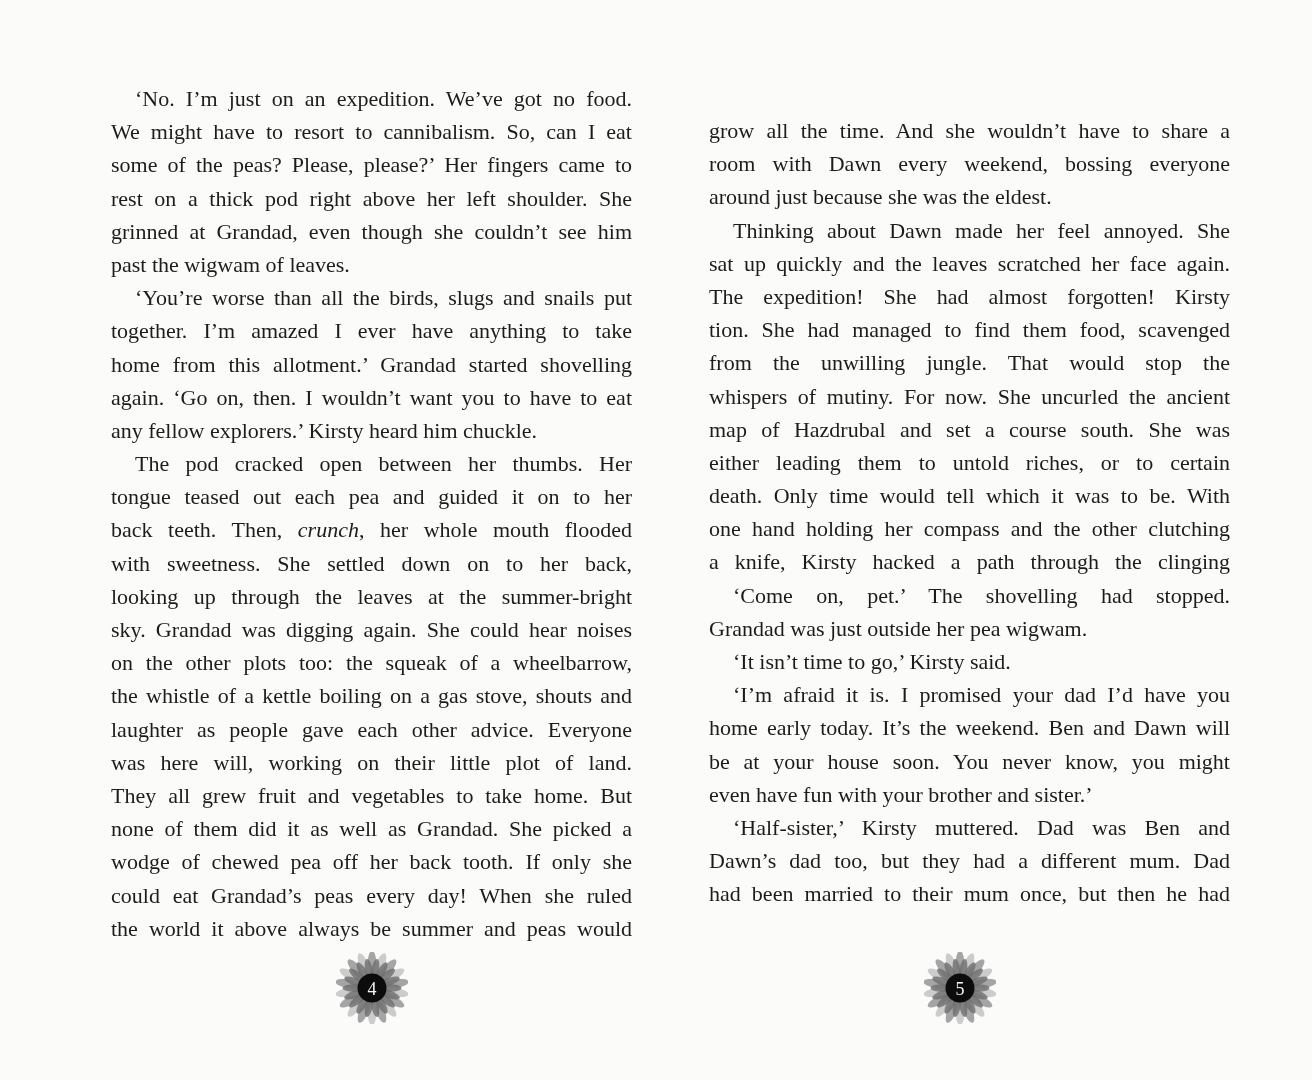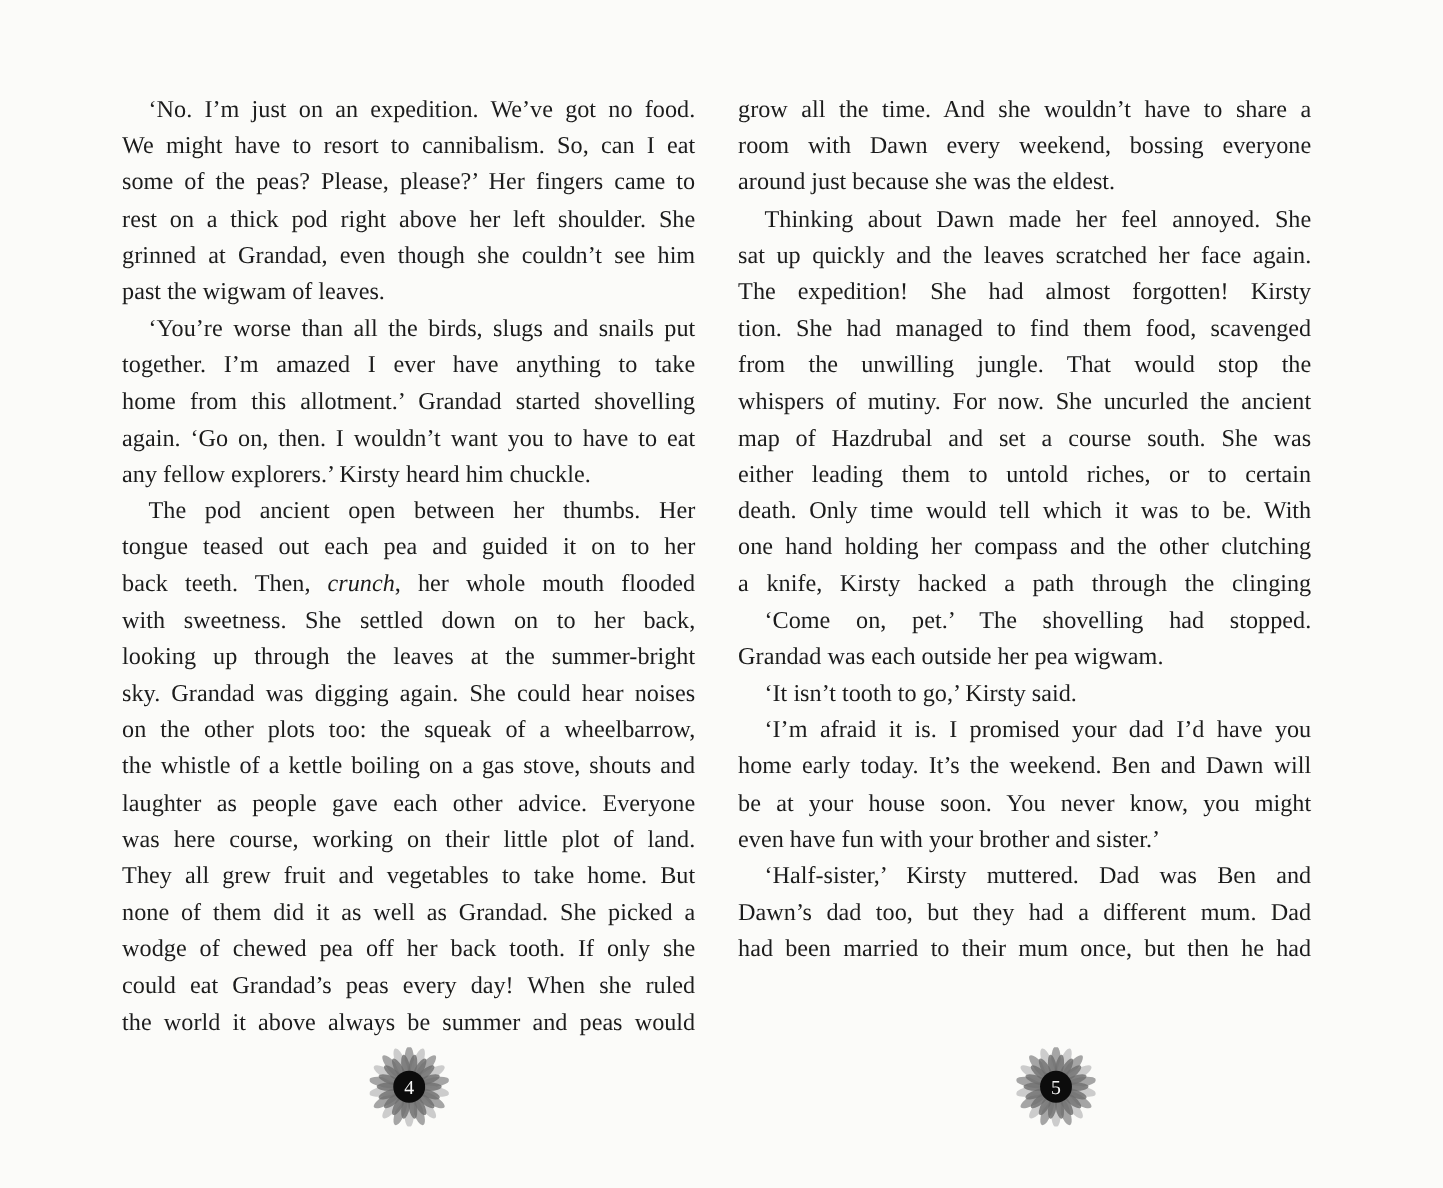--- a/index.html
+++ b/index.html
@@ -13,21 +13,21 @@
     overflow: hidden;
   }
   .scan { position: absolute; inset: 0; padding-left: 44px; }
   .text-col {
     position: absolute;
     top: 82px;
     width: 521px;
     font-size: 22px;
   }
   #col-left  { left: 111px; }
-  #col-right { left: 671px; }
+  #col-right { left: 709px; margin-top: 32px; }
   .line {
     height: 33.2px;
     line-height: 33.2px;
     text-align: justify;
     text-align-last: justify;
     white-space: normal;
   }
   .line.flush { text-align-last: left; }
   .line.ind   { text-indent: 24px; }
   .line i     { }
@@ -56,30 +56,30 @@
         <div class="line"><span>We might have to resort to cannibalism. So, can I eat</span></div>
         <div class="line"><span>some of the peas? Please, please?’ Her fingers came to</span></div>
         <div class="line"><span>rest on a thick pod right above her left shoulder. She</span></div>
         <div class="line"><span>grinned at Grandad, even though she couldn’t see him</span></div>
         <div class="line flush"><span>past the wigwam of leaves.</span></div>
         <div class="line ind"><span>‘You’re worse than all the birds, slugs and snails put</span></div>
         <div class="line"><span>together. I’m amazed I ever have anything to take</span></div>
         <div class="line"><span>home from this allotment.’ Grandad started shovelling</span></div>
         <div class="line"><span>again. ‘Go on, then. I wouldn’t want you to have to eat</span></div>
         <div class="line flush"><span>any fellow explorers.’ Kirsty heard him chuckle.</span></div>
-        <div class="line ind"><span>The pod ancient open between her thumbs. Her</span></div>
+        <div class="line ind"><span>The pod cracked open between her thumbs. Her</span></div>
         <div class="line"><span>tongue teased out each pea and guided it on to her</span></div>
         <div class="line"><span>back teeth. Then, </span><i>crunch</i><span>, her whole mouth flooded</span></div>
         <div class="line"><span>with sweetness. She settled down on to her back,</span></div>
         <div class="line"><span>looking up through the leaves at the summer-bright</span></div>
         <div class="line"><span>sky. Grandad was digging again. She could hear noises</span></div>
         <div class="line"><span>on the other plots too: the squeak of a wheelbarrow,</span></div>
         <div class="line"><span>the whistle of a kettle boiling on a gas stove, shouts and</span></div>
         <div class="line"><span>laughter as people gave each other advice. Everyone</span></div>
-        <div class="line"><span>was here course, working on their little plot of land.</span></div>
+        <div class="line"><span>was here will, working on their little plot of land.</span></div>
         <div class="line"><span>They all grew fruit and vegetables to take home. But</span></div>
         <div class="line"><span>none of them did it as well as Grandad. She picked a</span></div>
         <div class="line"><span>wodge of chewed pea off her back tooth. If only she</span></div>
         <div class="line"><span>could eat Grandad’s peas every day! When she ruled</span></div>
         <div class="line"><span>the world it above always be summer and peas would</span></div>
       </div>
     <div class="ornament" id="orn-left">
       <svg viewBox="0 0 72 72">
         <g class="petals">
             <ellipse cx="36" cy="13.5" rx="4.6" ry="14.5" fill="#9b9b9b" opacity="0.9" transform="rotate(0 36 36)"></ellipse>
@@ -135,22 +135,22 @@
         <div class="line"><span>The expedition! She had almost forgotten! Kirsty</span></div>
         <div class="line"><span>tion. She had managed to find them food, scavenged</span></div>
         <div class="line"><span>from the unwilling jungle. That would stop the</span></div>
         <div class="line"><span>whispers of mutiny. For now. She uncurled the ancient</span></div>
         <div class="line"><span>map of Hazdrubal and set a course south. She was</span></div>
         <div class="line"><span>either leading them to untold riches, or to certain</span></div>
         <div class="line"><span>death. Only time would tell which it was to be. With</span></div>
         <div class="line"><span>one hand holding her compass and the other clutching</span></div>
         <div class="line"><span>a knife, Kirsty hacked a path through the clinging</span></div>
         <div class="line ind"><span>‘Come on, pet.’ The shovelling had stopped.</span></div>
-        <div class="line flush"><span>Grandad was each outside her pea wigwam.</span></div>
-        <div class="line ind flush"><span>‘It isn’t tooth to go,’ Kirsty said.</span></div>
+        <div class="line flush"><span>Grandad was just outside her pea wigwam.</span></div>
+        <div class="line ind flush"><span>‘It isn’t time to go,’ Kirsty said.</span></div>
         <div class="line ind"><span>‘I’m afraid it is. I promised your dad I’d have you</span></div>
         <div class="line"><span>home early today. It’s the weekend. Ben and Dawn will</span></div>
         <div class="line"><span>be at your house soon. You never know, you might</span></div>
         <div class="line flush"><span>even have fun with your brother and sister.’</span></div>
         <div class="line ind"><span>‘Half-sister,’ Kirsty muttered. Dad was Ben and</span></div>
         <div class="line"><span>Dawn’s dad too, but they had a different mum. Dad</span></div>
         <div class="line"><span>had been married to their mum once, but then he had</span></div>
       </div>
     <div class="ornament" id="orn-right">
       <svg viewBox="0 0 72 72">

